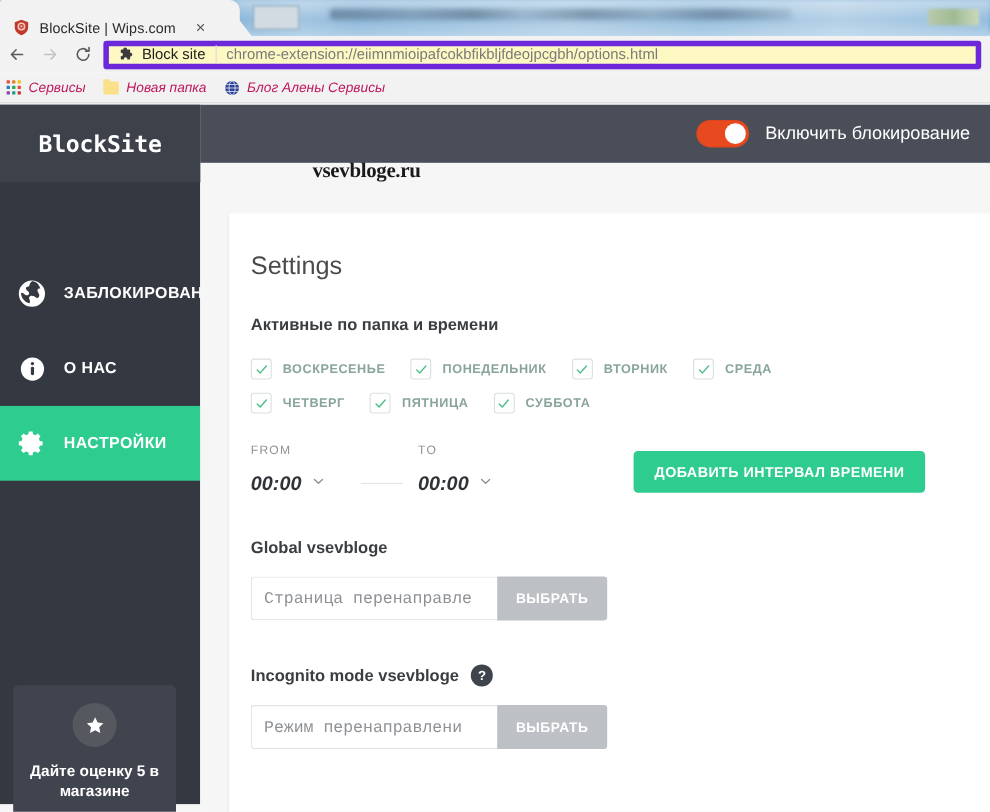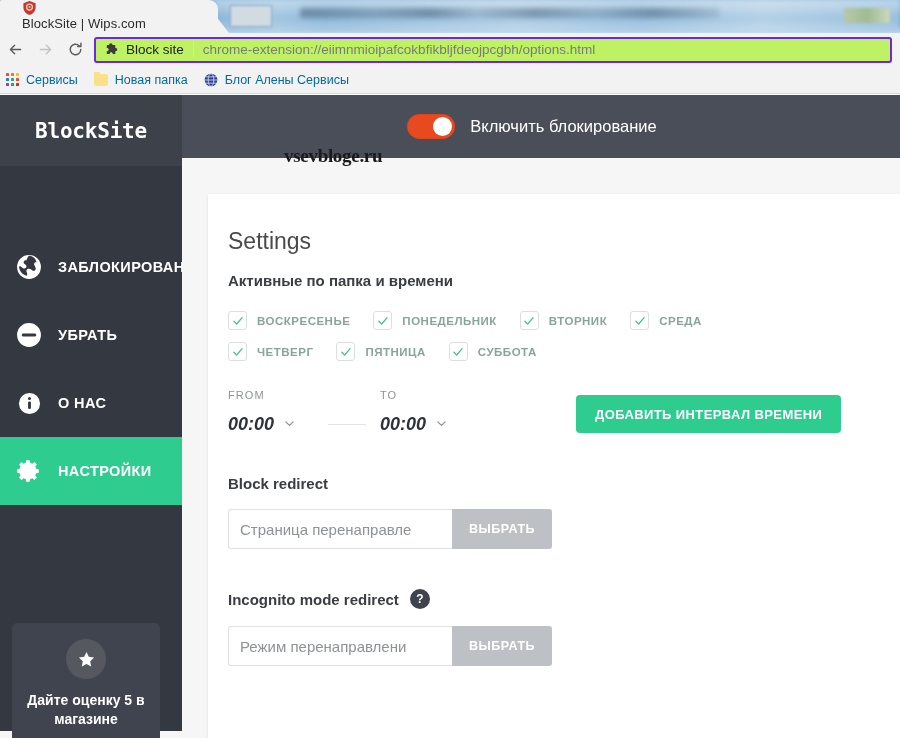--- a/index.html
+++ b/index.html
@@ -54,24 +54,23 @@
     background: linear-gradient(90deg,#b9c9a9,#9fbb93,#cbd9bd);
     filter: blur(1.6px);
   }
 
   
   .tabstrip {
     position: absolute; left: 0; top: 0; width: 218px; height: 33px;
     background: #f2f2f2;
     border-top-right-radius: 9px;
     border-top-left-radius: 2px;
-    display: flex; align-items: flex-start;
-    padding-left: 22px;
+    display: flex; align-items: flex-end;
+    padding-left: 12px;
     z-index: 3;
-    flex-direction: column;
   }
   .tabstrip::after {
     content: "";
     position: absolute; right: -11px; bottom: 0;
     width: 14px; height: 18px;
     background: #f2f2f2;
     clip-path: polygon(0 0, 100% 100%, 0 100%);
   }
   .tab-favicon {
     width: 15px; height: 16px; flex: 0 0 auto; margin-right: 9px;
@@ -95,22 +94,22 @@
   .nav-btn {
     width: 30px; height: 30px; display: flex; align-items: center; justify-content: center;
     color: #5a5a5a;
   }
   .nav-btn.disabled { color: #c2c2c2; }
   .nav-btn svg { display: block; }
   .omnibox {
     flex: 1;
     height: 26px;
     margin: 0 8px 0 4px;
-    background: #bef264;
-    border: 2px solid #6d28d9;
+    background: #fef9c3;
+    border: 5px solid #6d28d9;
     border-radius: 3px;
     display: flex; align-items: center;
     padding-left: 9px;
     box-shadow: 0 1px 1px rgba(0,0,0,.03);
   }
   .omni-ext-icon { width: 15px; height: 15px; margin-right: 6px; color: #3c3c3c; }
   .omni-ext-name {
     font-size: 13.5px; color: #202020; white-space: nowrap;
     padding-right: 9px;
   }
@@ -122,21 +121,21 @@
 
   .bookmarks {
     position: absolute; left: 0; top: 66px; width: 900px; height: 28px;
     background: #f2f2f2;
     border-bottom: 1px solid #d9d9d9;
     display: flex; align-items: center;
     padding-left: 6px;
     z-index: 3;
   }
   .bm { display: flex; align-items: center; margin-right: 16px; white-space: nowrap; }
-  .bm-label { font-size: 12.5px; color: #0369a1; margin-left: 7px; }
+  .bm-label { font-size: 12.5px; color: #be185d; margin-left: 7px; font-style: italic; }
   .apps-grid { display: grid; grid-template-columns: repeat(3, 3px); grid-gap: 2px; width: 13px; }
   .apps-grid i { width: 3px; height: 3px; display: block; border-radius: .5px; }
   .folder-icon {
     width: 14px; height: 12px; background: #fbe08a;
     border-radius: 1px 2px 2px 2px; position: relative;
   }
   .folder-icon::before {
     content: ""; position: absolute; left: 0; top: -2px; width: 6px; height: 3px;
     background: #fbe08a; border-radius: 1px 1px 0 0;
   }
@@ -189,23 +188,23 @@
     width: 40px; height: 40px; border-radius: 50%;
     background: #55595f; margin: 0 auto 12px;
     display: flex; align-items: center; justify-content: center;
   }
   .rate-text {
     color: #ffffff; font-size: 14px; font-weight: 700; line-height: 1.35;
   }
 
   
   .topbar {
-    position: absolute; left: 182px; top: 0; width: 718px; height: 63px;
+    position: absolute; left: 182px; top: 0; width: 718px; height: 53px;
     background: #4a4e58;
-    display: flex; align-items: center; justify-content: center;
+    display: flex; align-items: center; justify-content: flex-end;
     padding-right: 18px;
   }
   .toggle-wrap { display: flex; align-items: center; }
   .toggle {
     width: 48px; height: 25px; border-radius: 13px; background: #e84a20;
     position: relative; cursor: pointer; margin-right: 15px;
     box-shadow: inset 0 0 0 1px rgba(0,0,0,.05);
   }
   .toggle .knob {
     position: absolute; right: 3px; top: 3px;
@@ -228,21 +227,21 @@
     overflow: hidden;
   }
   .card {
     position: absolute; left: 26px; top: 28px; width: 692px; height: 560px;
     background: #ffffff;
     box-shadow: 0 1px 3px rgba(0,0,0,.10);
     padding: 34px 0 0 20px;
   }
   .card-title {
     font-size: 23px; color: #4a4a4a; font-weight: 400;
-    margin-bottom: 17px;
+    margin-bottom: 32px;
   }
   .section-title {
     font-size: 15px; color: #3a3d42; font-weight: 700;
     margin-bottom: 22px;
   }
   .days-row { display: flex; align-items: center; margin-bottom: 12px; }
   .day {
     display: flex; align-items: center; margin-right: 23px; cursor: pointer;
     white-space: nowrap;
   }
@@ -292,21 +291,21 @@
     margin-left: 11px; cursor: pointer;
   }
   .redirect-row { display: flex; align-items: stretch; width: 324px; }
   .redirect-input {
     flex: 1; height: 40px;
     border: 1px solid #e0e2e4; border-right: none;
     border-radius: 3px 0 0 3px;
     background: #fff;
     padding: 0 11px;
     font-size: 15px; color: #6d7176;
-    font-family: Liberation Sans, sans-serif;
+    font-family: Liberation Mono, monospace;
     outline: none;
     min-width: 0;
   }
   .redirect-input::placeholder { color: #8e9296; }
   .btn-pick {
     background: #bdc0c4; color: #ffffff;
     border: none; border-radius: 0 3px 3px 0;
     width: 100px; height: 40px;
     font-size: 12.5px; font-weight: 700; letter-spacing: .5px;
     font-family: "Liberation Sans", sans-serif;
@@ -409,29 +408,20 @@
         <span class="ico">
           <svg viewBox="0 0 24 24" width="26" height="26">
             <circle cx="12" cy="12" r="11" fill="#ffffff"></circle>
             <path d="M12 1.6c-1.2 1.1-2 2.7-2.4 4.4-.9-.3-1.8-.1-2.3.6-.6.9-.2 2 .6 2.7.5.4 1.1.7 1.5 1.2.5.7.3 1.7-.3 2.3-.7.7-1.8.7-2.6.3-.7-.4-1.2-1-1.9-1.4-.5-.3-1.2-.4-1.8-.2.2 4.2 3.2 7.7 7.2 8.6.4-.7.5-1.6.3-2.4-.2-.8-.8-1.5-.7-2.3.1-.9.9-1.5 1.7-1.7.9-.2 1.9 0 2.7.5.6.4 1 1 1.6 1.3.7.3 1.6.1 2.1-.5.6-.7.6-1.7.3-2.5-.3-.9-.9-1.6-1.2-2.5-.2-.7-.1-1.6.5-2 .5-.4 1.2-.3 1.8-.1C17.9 3.6 15.2 1.6 12 1.6z" fill="#343840"></path>
           </svg>
         </span>
         <span class="lbl">ЗАБЛОКИРОВАННЫЕ САЙТЫ</span>
       </div>
 
 
-      <div class="nav-item">
-        <span class="ico">
-          <svg viewBox="0 0 24 24" width="26" height="26">
-            <circle cx="12" cy="12" r="11" fill="#ffffff"></circle>
-            <rect x="5.4" y="10.6" width="13.2" height="2.8" rx="1.2" fill="#343840"></rect>
-          </svg>
-        </span>
-        <span class="lbl">УБРАТЬ</span>
-      </div>
 
       <div class="nav-item">
         <span class="ico">
           <svg viewBox="0 0 24 24" width="23" height="23">
             <circle cx="12" cy="12" r="11" fill="#ffffff"></circle>
             <circle cx="12" cy="6.8" r="1.6" fill="#343840"></circle>
             <rect x="10.5" y="9.8" width="3" height="8" rx="1.4" fill="#343840"></rect>
           </svg>
         </span>
         <span class="lbl">О НАС</span>
@@ -562,29 +552,29 @@
                   <path d="M3.5 6 L8 10.3 L12.5 6"></path>
                 </svg>
             </span>
           </div>
         </div>
 
         <button class="btn-add">ДОБАВИТЬ ИНТЕРВАЛ ВРЕМЕНИ</button>
       </div>
 
       <div class="sub-title">
-        <span>Block redirect</span>
+        <span>Global vsevbloge</span>
       </div>
       <div class="redirect-row">
         <input class="redirect-input" type="text" placeholder="Страница перенаправле" style="">
         <button class="btn-pick">ВЫБРАТЬ</button>
       </div>
 
       <div class="sub-title">
-        <span>Incognito mode redirect</span>
+        <span>Incognito mode vsevbloge</span>
         <span class="help-badge">?</span>
       </div>
       <div class="redirect-row">
         <input class="redirect-input" type="text" placeholder="Режим перенаправлени" style="">
         <button class="btn-pick">ВЫБРАТЬ</button>
       </div>
 
     </div>
   </div>
 </div>

